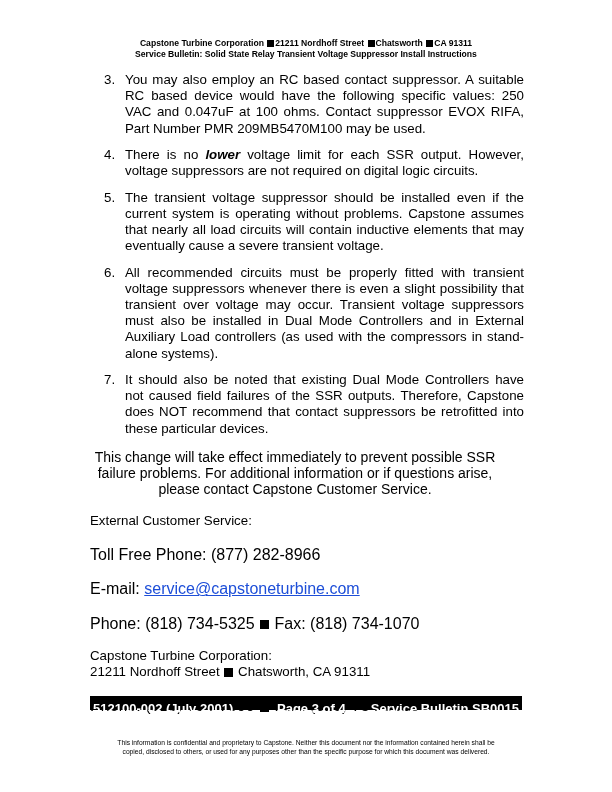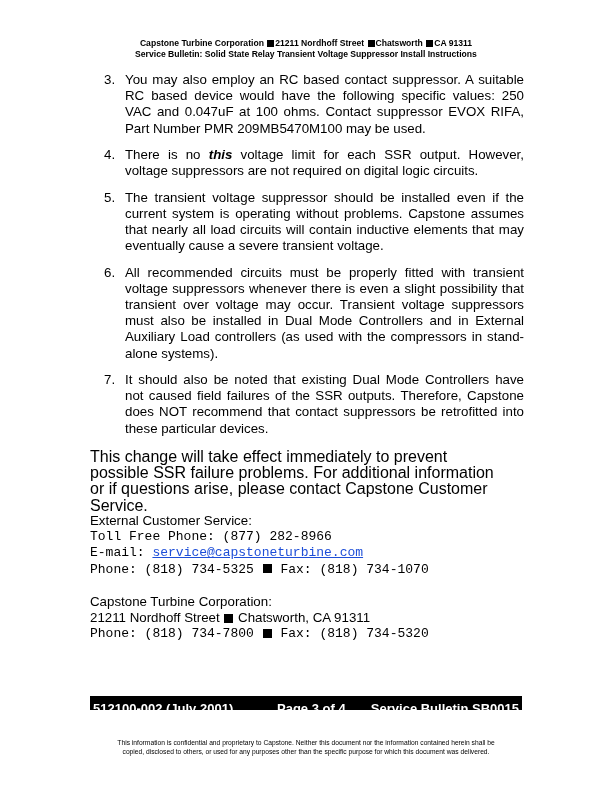--- a/index.html
+++ b/index.html
@@ -2,24 +2,24 @@
 <html><head>
 <meta charset="utf-8">
 <style>
   html, body { margin: 0; padding: 0; background: #ffffff; }
   body { width: 612px; height: 792px; position: relative; overflow: hidden; color: #000; font-family: "Liberation Sans", sans-serif; }
   .header { position: absolute; top: 38px; left: 0; width: 612px; text-align: center; font-weight: bold; font-size: 8.6px; line-height: 11px; }
   .sq { display: inline-block; width: 7px; height: 7px; background: #000; vertical-align: -0.5px; margin: 0 1px; }
   .list { position: absolute; top: 72px; left: 104px; width: 420px; margin: 0; padding: 0; list-style: none; font-size: 13.3px; line-height: 16.2px; }
   .list li { position: relative; padding-left: 21px; text-align: justify; margin-bottom: 10.2px; }
   .list li .num { position: absolute; left: 0; top: 0; }
-  .para { position: absolute; left: 90px; width: 410px; font-size: 16px; line-height: 16.2px; }
+  .para { position: absolute; left: 90px; width: 410px; font-size: 14px; line-height: 16.2px; text-align: center; }
   .p-change { top: 449px; }
   .contact { position: absolute; left: 90px; top: 513px; font-size: 13.3px; line-height: 16.2px; }
-  .contact .sans { font-family: Liberation Mono, monospace; font-size: 13px; }
+  .contact .sans { font-family: Liberation Sans, sans-serif; font-size: 16px; margin-top: 18px; }
   .contact a { color: #1d4ed8; text-decoration: underline; }
   .gap { height: 16.2px; }
   .footer-bar { position: absolute; top: 696px; left: 90px; width: 432px; height: 14px; background: #000; color: #fff; font-weight: bold; font-size: 13px; line-height: 14px; display: flex; justify-content: space-between; box-sizing: border-box; padding: 6px 3px; }
   .footer-bar span { white-space: nowrap; }
   .footer-bar .mid { position: absolute; left: 187px; text-decoration: underline; }
   .disclaimer { position: absolute; top: 738px; left: 0; width: 612px; text-align: center; font-size: 6.7px; line-height: 9px; }
   .sq-body { display: inline-block; width: 9px; height: 9px; background: #000; vertical-align: -0.5px; margin: 0 1px; }
 </style>
 </head>
 <body>
@@ -34,21 +34,21 @@
   <div>Service Bulletin: Solid State Relay Transient Voltage Suppressor Install Instructions</div>
 </div>
 
 <ol class="list">
   <li>
     <span class="num">3.</span>
     <span>You may also employ an RC based contact suppressor. A suitable RC based device would have the following specific values: 250 VAC and 0.047uF at 100 ohms. Contact suppressor EVOX RIFA, Part Number PMR 209MB5470M100 may be used.</span>
   </li>
   <li>
     <span class="num">4.</span>
-    <span><span>There is no </span><b><i>this</i></b><span> voltage limit for each SSR output. However, voltage suppressors are not required on digital logic circuits.</span></span>
+    <span><span>There is no </span><b><i>lower</i></b><span> voltage limit for each SSR output. However, voltage suppressors are not required on digital logic circuits.</span></span>
   </li>
   <li>
     <span class="num">5.</span>
     <span>The transient voltage suppressor should be installed even if the current system is operating without problems. Capstone assumes that nearly all load circuits will contain inductive elements that may eventually cause a severe transient voltage.</span>
   </li>
   <li>
     <span class="num">6.</span>
     <span>All recommended circuits must be properly fitted with transient voltage suppressors whenever there is even a slight possibility that transient over voltage may occur. Transient voltage suppressors must also be installed in Dual Mode Controllers and in External Auxiliary Load controllers (as used with the compressors in stand-alone systems).</span>
   </li>
   <li>

